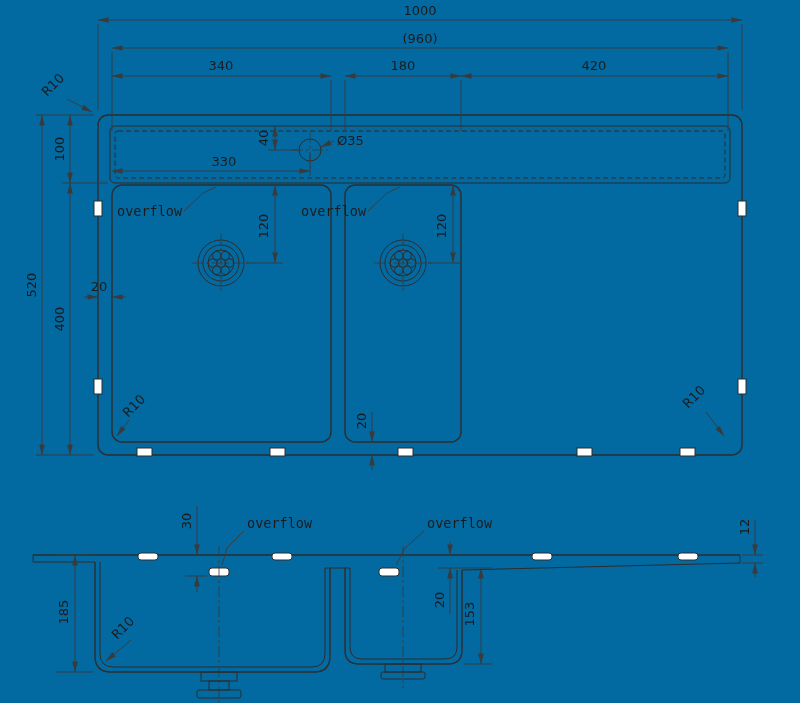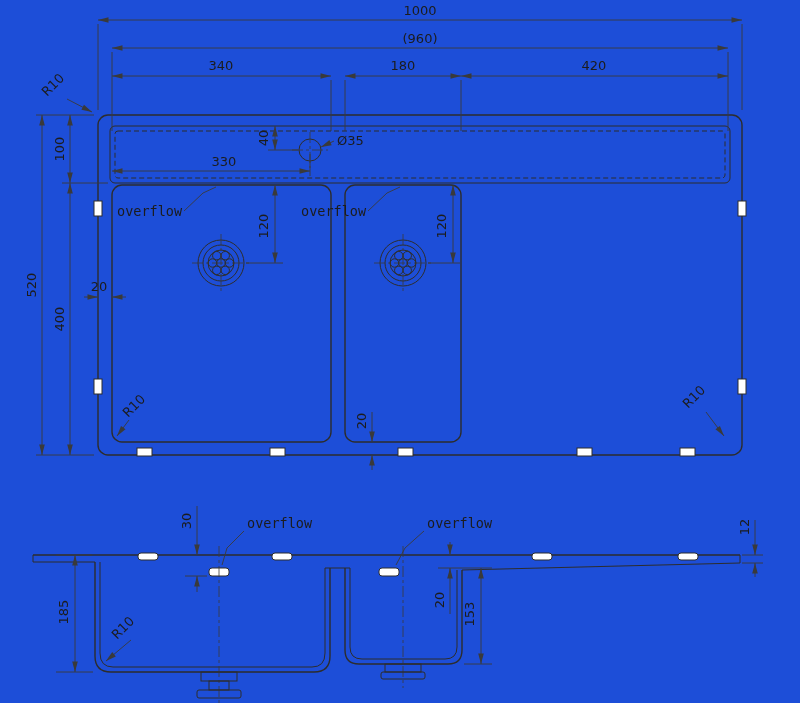--- a/index.html
+++ b/index.html
@@ -1,16 +1,16 @@
 <!DOCTYPE html>
 <html><head>
 <meta charset="utf-8">
 <style>
   html,body{margin:0;padding:0;background:#fff;}
-  #stage{width:800px;height:703px;background:#1d4ed8;margin:0 auto;position:relative;}
+  #stage{width:800px;height:703px;background:#0369a1;margin:0 auto;position:relative;}
   svg{display:block;}
   .obj{fill:none;stroke:#2d2d2d;stroke-width:1.4;}
   .obj2{fill:none;stroke:#2d2d2d;stroke-width:1;}
   .dim{fill:none;stroke:#3a3a3a;stroke-width:0.9;}
   .dash{stroke-dasharray:5 3;stroke-width:1;}
   .cl{fill:none;stroke:#3a3a3a;stroke-width:0.8;stroke-dasharray:11 3 3 3;}
   .clip{fill:#ffffff;stroke:#2d2d2d;stroke-width:1;}
   .slot{fill:#ffffff;stroke:#2d2d2d;stroke-width:1;}
   text{fill:#1c1c1c;font-family:"DejaVu Sans","Liberation Sans",sans-serif;font-size:13px;}
   .mono{font-family:"DejaVu Sans Mono","Liberation Mono",monospace;font-size:13.5px;}

